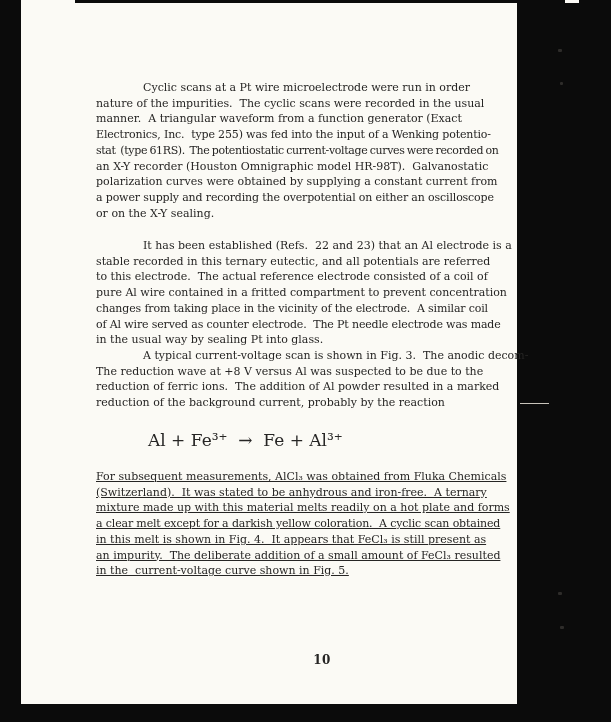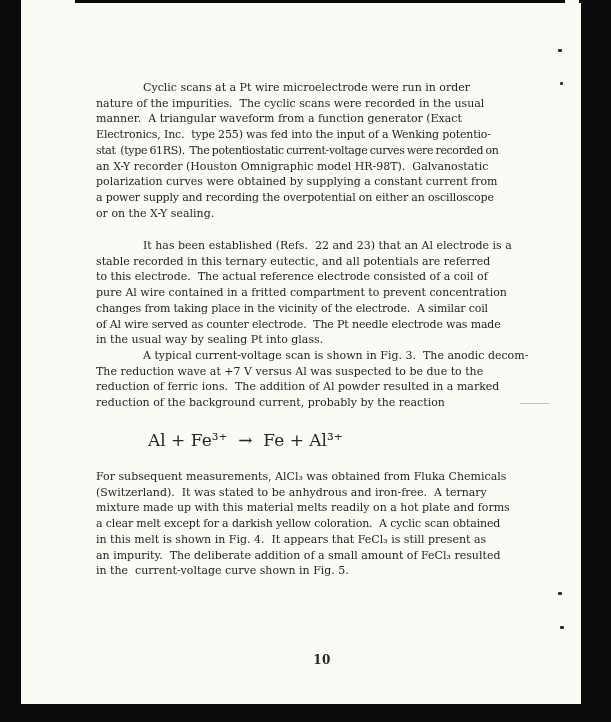--- a/index.html
+++ b/index.html
@@ -6,39 +6,39 @@
   .canvas{
     position:relative;
     width:611px;height:722px;
     background:#0b0b0b;
     overflow:hidden;
     font-family:"DejaVu Serif", serif;
   }
   .page{
     position:absolute;
     left:21px;top:3px;
-    width:560px;height:701px;
+    width:496px;height:701px;
     background:#fbfaf5;
   }
   .notch{position:absolute;background:#fbfaf5;height:3px;top:-3px;}
   .notch-a{left:0;width:54px;}
   .notch-b{left:544px;width:14px;}
   .textblock{
     position:absolute;
     left:75px;top:0;
     width:452px;
     color:#262524;
     font-size:11px;
     line-height:15.7px;
   }
   .para{position:absolute;left:0;width:452px;}
   .p1{top:77px;}
   .p2{top:235px;}
   .p3{top:345px;}
-  .p4{top:466px;}
+  .p4{top:466px;text-decoration:underline;}
   .line{white-space:pre;}
   .indent{padding-left:47px;}
   .tight{letter-spacing:-0.35px;word-spacing:-0.8px;}
   .tight2{letter-spacing:-0.15px;}
   .equation{
     position:absolute;left:52px;top:430px;
     font-size:17px;white-space:pre;
   }
   .page-number{
     position:absolute;left:0;top:650px;width:452px;
@@ -79,21 +79,21 @@
         <div class="line">stable recorded in this ternary eutectic, and all potentials are referred</div>
         <div class="line">to this electrode.  The actual reference electrode consisted of a coil of</div>
         <div class="line">pure Al wire contained in a fritted compartment to prevent concentration</div>
         <div class="line tight2">changes from taking place in the vicinity of the electrode.  A similar coil</div>
         <div class="line tight2">of Al wire served as counter electrode.  The Pt needle electrode was made</div>
         <div class="line">in the usual way by sealing Pt into glass.</div>
       </div>
 
       <div class="para p3">
         <div class="line indent">A typical current-voltage scan is shown in Fig. 3.  The anodic decom-</div>
-        <div class="line">The reduction wave at +7 V versus Al was suspected to be due to the</div>
+        <div class="line">The reduction wave at +8 V versus Al was suspected to be due to the</div>
         <div class="line">reduction of ferric ions.  The addition of Al powder resulted in a marked</div>
         <div class="line">reduction of the background current, probably by the reaction</div>
       </div>
 
       <div class="equation">Al + Fe³⁺  →  Fe + Al³⁺</div>
 
       <div class="para p4">
         <div class="line">For subsequent measurements, AlCl₃ was obtained from Fluka Chemicals</div>
         <div class="line">(Switzerland).  It was stated to be anhydrous and iron-free.  A ternary</div>
         <div class="line">mixture made up with this material melts readily on a hot plate and forms</div>

